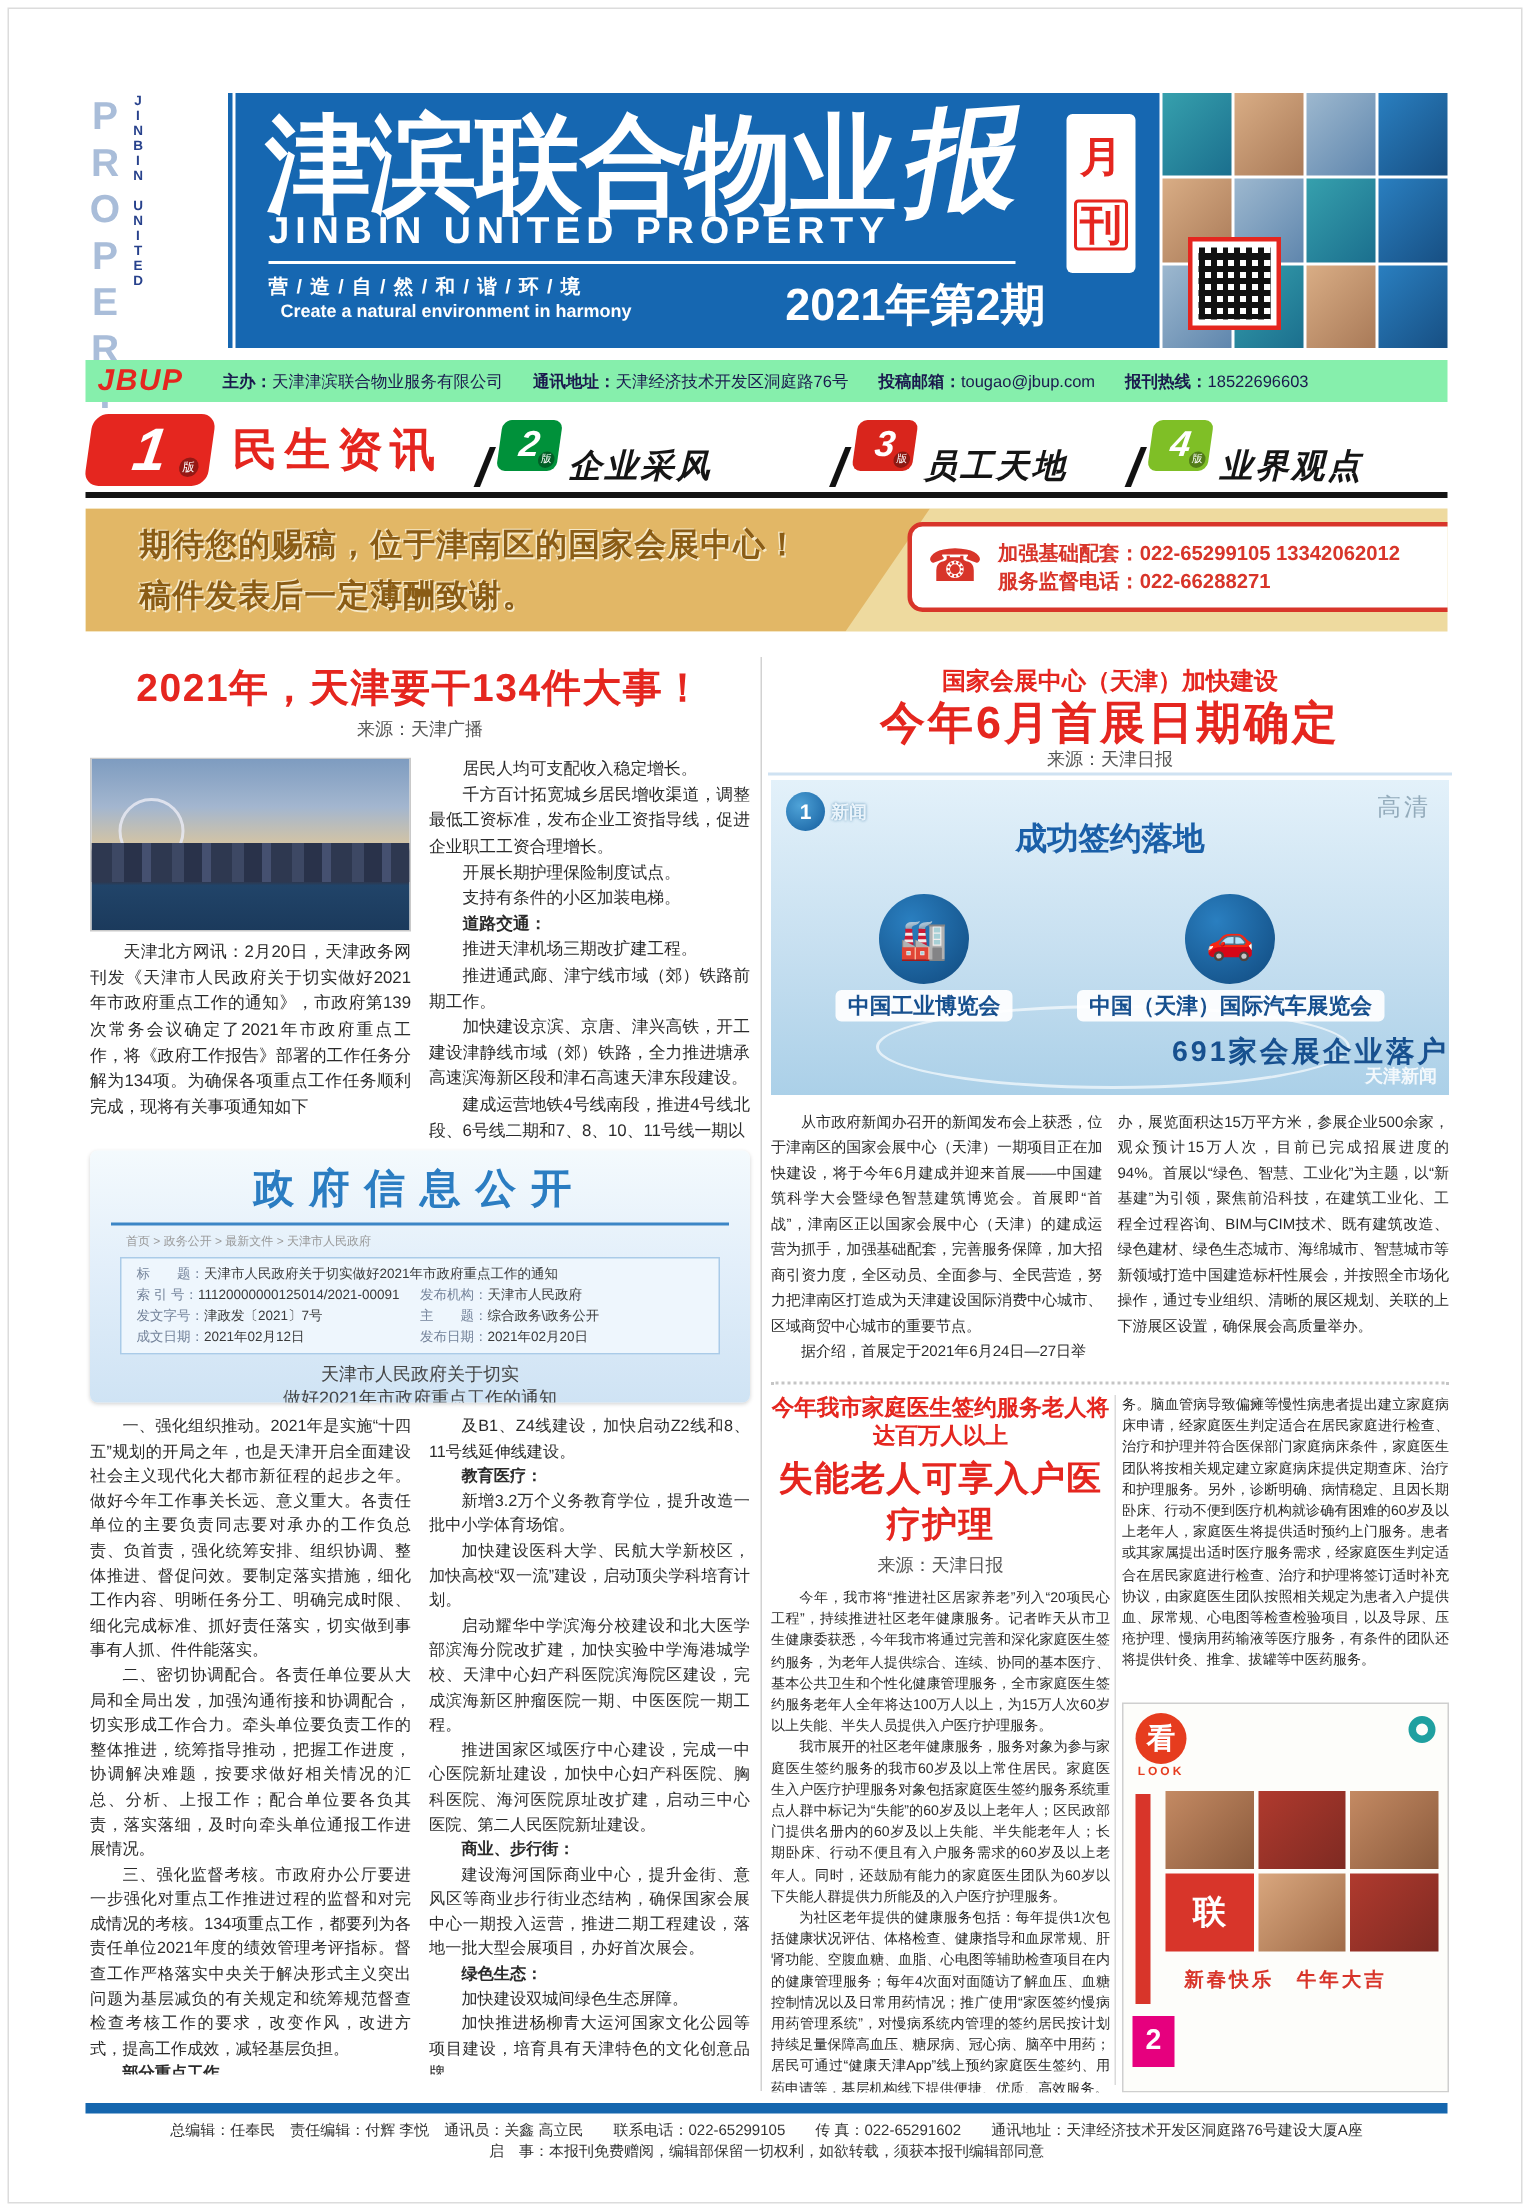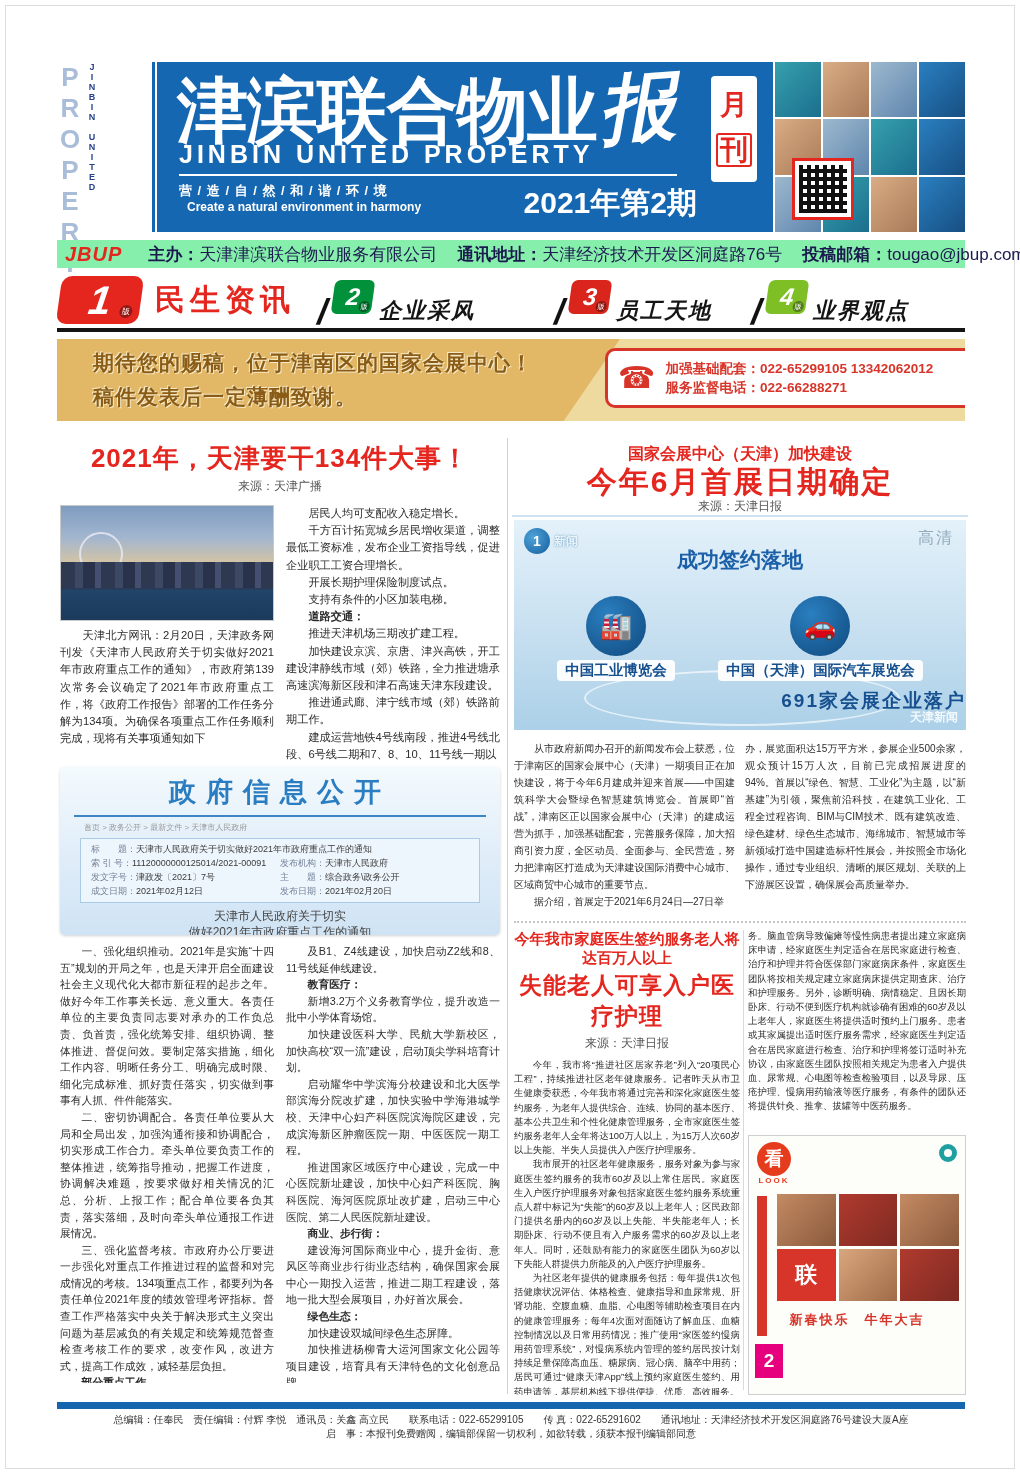--- a/index.html
+++ b/index.html
@@ -35,21 +35,21 @@
   .montage>div:nth-child(3n+2){background:linear-gradient(135deg,#d9ad85,#a97a58);}
   .montage>div:nth-child(4n){background:linear-gradient(135deg,#2a7fc0,#174f83);}
   .qr{position:absolute;left:792px;top:158px;width:56px;height:56px;background:#fff;border:3px solid #e5261f;}
   .qr-inner{position:absolute;inset:4px;
     background:
       repeating-linear-gradient(0deg,#111 0 4px,transparent 4px 8px),
       repeating-linear-gradient(90deg,#111 0 4px,#fff 4px 8px);}
   
   .infobar{left:57px;top:240px;width:908px;height:28px;background:#86efac;display:flex;align-items:center;}
   .jbup{color:#e5261f;font-style:italic;font-weight:900;font-size:20px;padding:0 26px 0 8px;letter-spacing:1px;}
-  .info-item{font-size:17px;color:#1a1a4e;margin-right:20px;white-space:nowrap;}
+  .info-item{font-size:11px;color:#1a1a4e;margin-right:20px;white-space:nowrap;}
   .info-item b{font-weight:900;}
 
   
   .tabs{left:57px;top:274px;width:908px;height:56px;}
   .tab1{position:absolute;left:2px;top:2px;display:flex;align-items:center;}
   .tab1-icon{width:82px;height:48px;background:#e5261f;border-radius:10px;transform:skew(-8deg);
              color:#fff;display:flex;align-items:center;justify-content:center;position:relative;}
   .tab1-icon .num{font-size:40px;font-weight:900;font-style:italic;line-height:1;}
   .ban-dot{position:absolute;right:7px;bottom:6px;width:13px;height:13px;border-radius:50%;
            background:rgba(0,0,0,.35);color:#fff;font-size:8px;line-height:13px;text-align:center;}
@@ -288,22 +288,22 @@
       </div>
       <p class="para">天津北方网讯：2月20日，天津政务网刊发《天津市人民政府关于切实做好2021年市政府重点工作的通知》，市政府第139次常务会议确定了2021年市政府重点工作，将《政府工作报告》部署的工作任务分解为134项。为确保各项重点工作任务顺利完成，现将有关事项通知如下</p>
     </div>
     <div class="col">
       <p class="para">居民人均可支配收入稳定增长。</p>
       <p class="para">千方百计拓宽城乡居民增收渠道，调整最低工资标准，发布企业工资指导线，促进企业职工工资合理增长。</p>
       <p class="para">开展长期护理保险制度试点。</p>
       <p class="para">支持有条件的小区加装电梯。</p>
       <p class="para cat">道路交通：</p>
       <p class="para">推进天津机场三期改扩建工程。</p>
+      <p class="para">推进通武廊、津宁线市域（郊）铁路前期工作。</p>
       <p class="para">加快建设京滨、京唐、津兴高铁，开工建设津静线市域（郊）铁路，全力推进塘承高速滨海新区段和津石高速天津东段建设。</p>
-      <p class="para">推进通武廊、津宁线市域（郊）铁路前期工作。</p>
       <p class="para">建成运营地铁4号线南段，推进4号线北段、6号线二期和7、8、10、11号线一期以</p>
     </div>
   </div>
 
   <div class="abs govbox">
     <div class="gov-title">政府信息公开</div>
     <div class="gov-hr"></div>
     <div class="gov-bc">首页 &gt; 政务公开 &gt; 最新文件 &gt; 天津市人民政府</div>
     <div class="gov-table">
       <div class="gov-field full"><span class="lbl">标　　题：</span><span class="val">天津市人民政府关于切实做好2021年市政府重点工作的通知</span></div>

